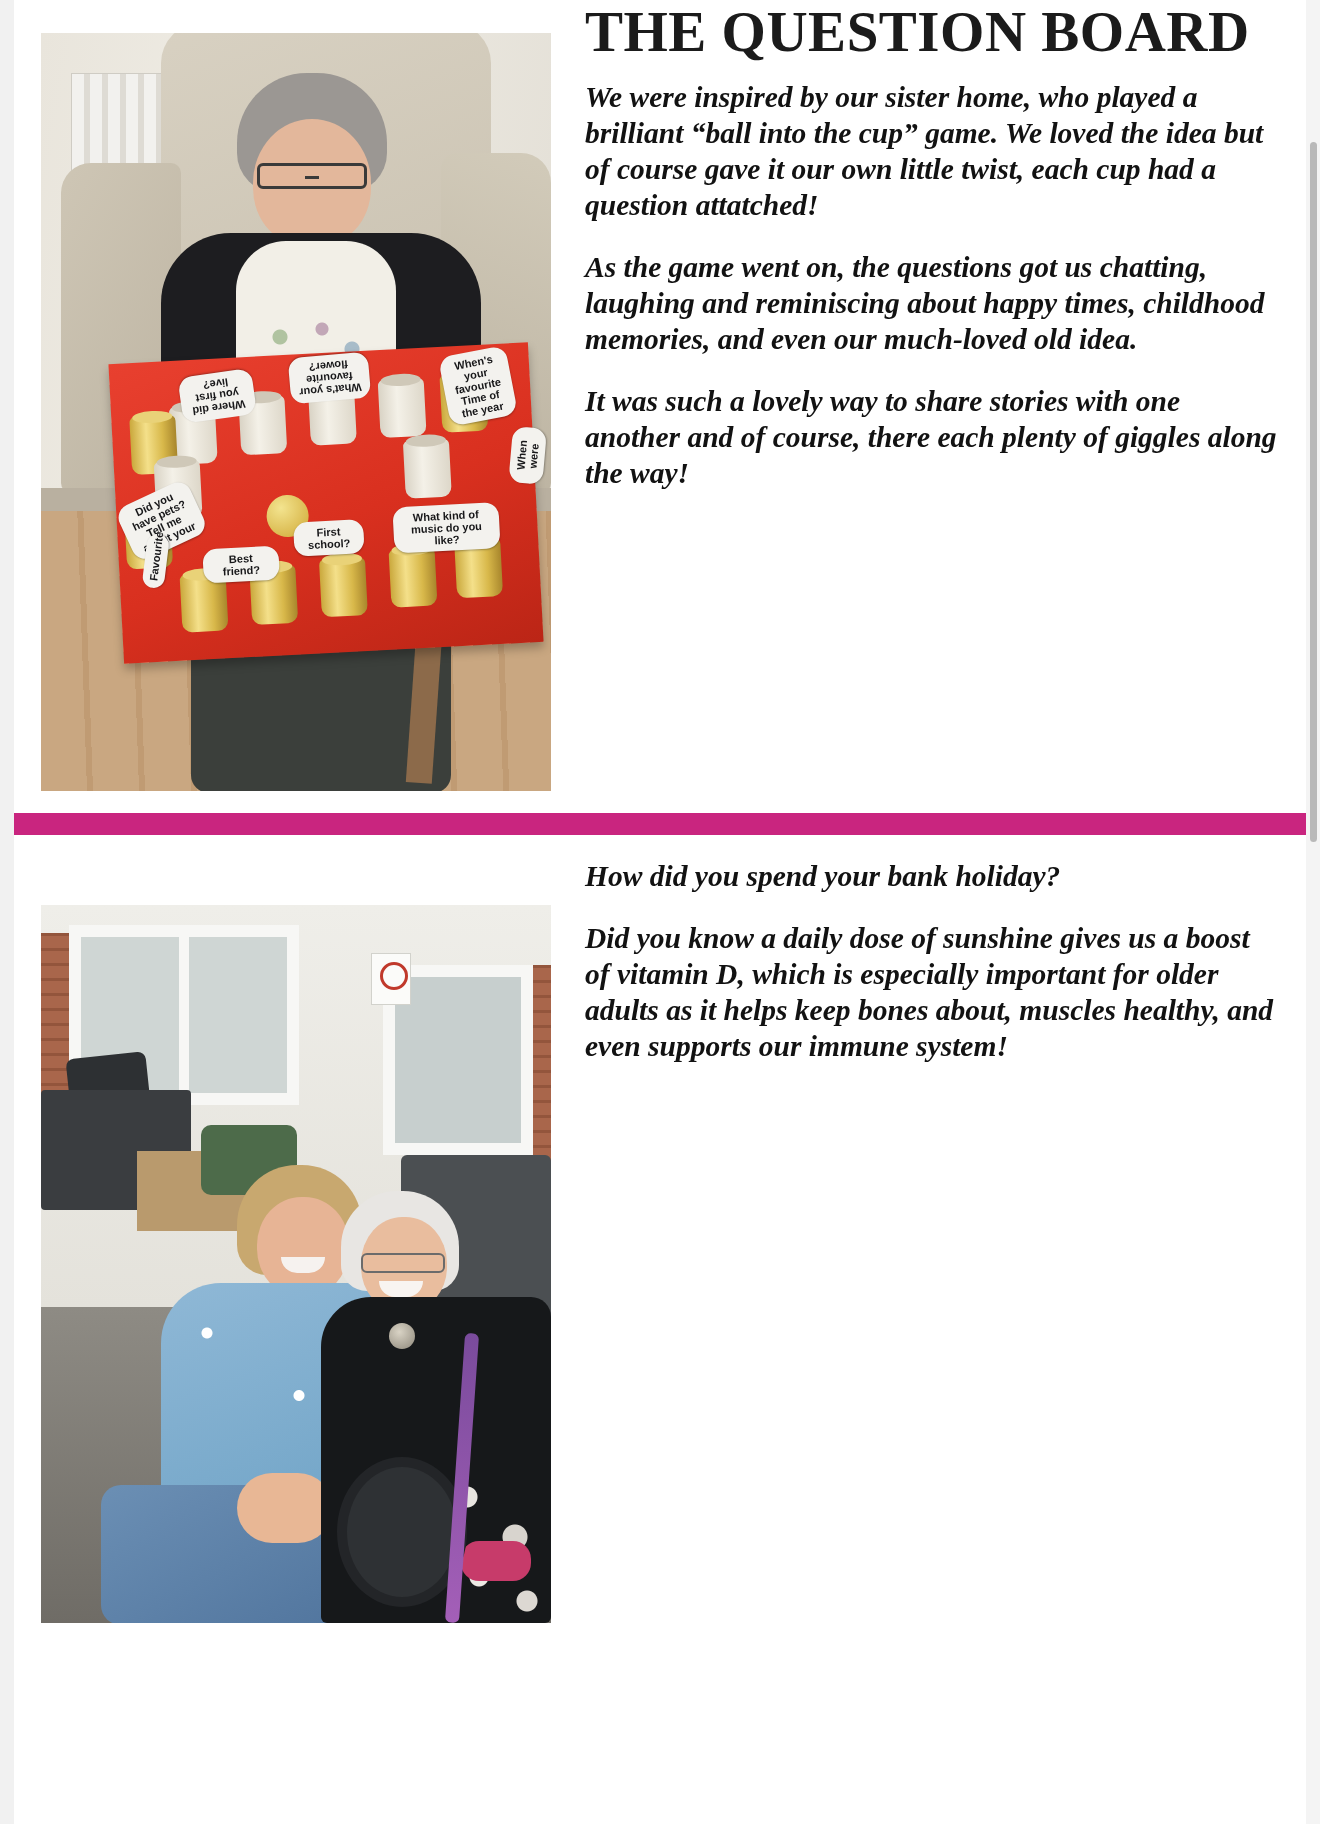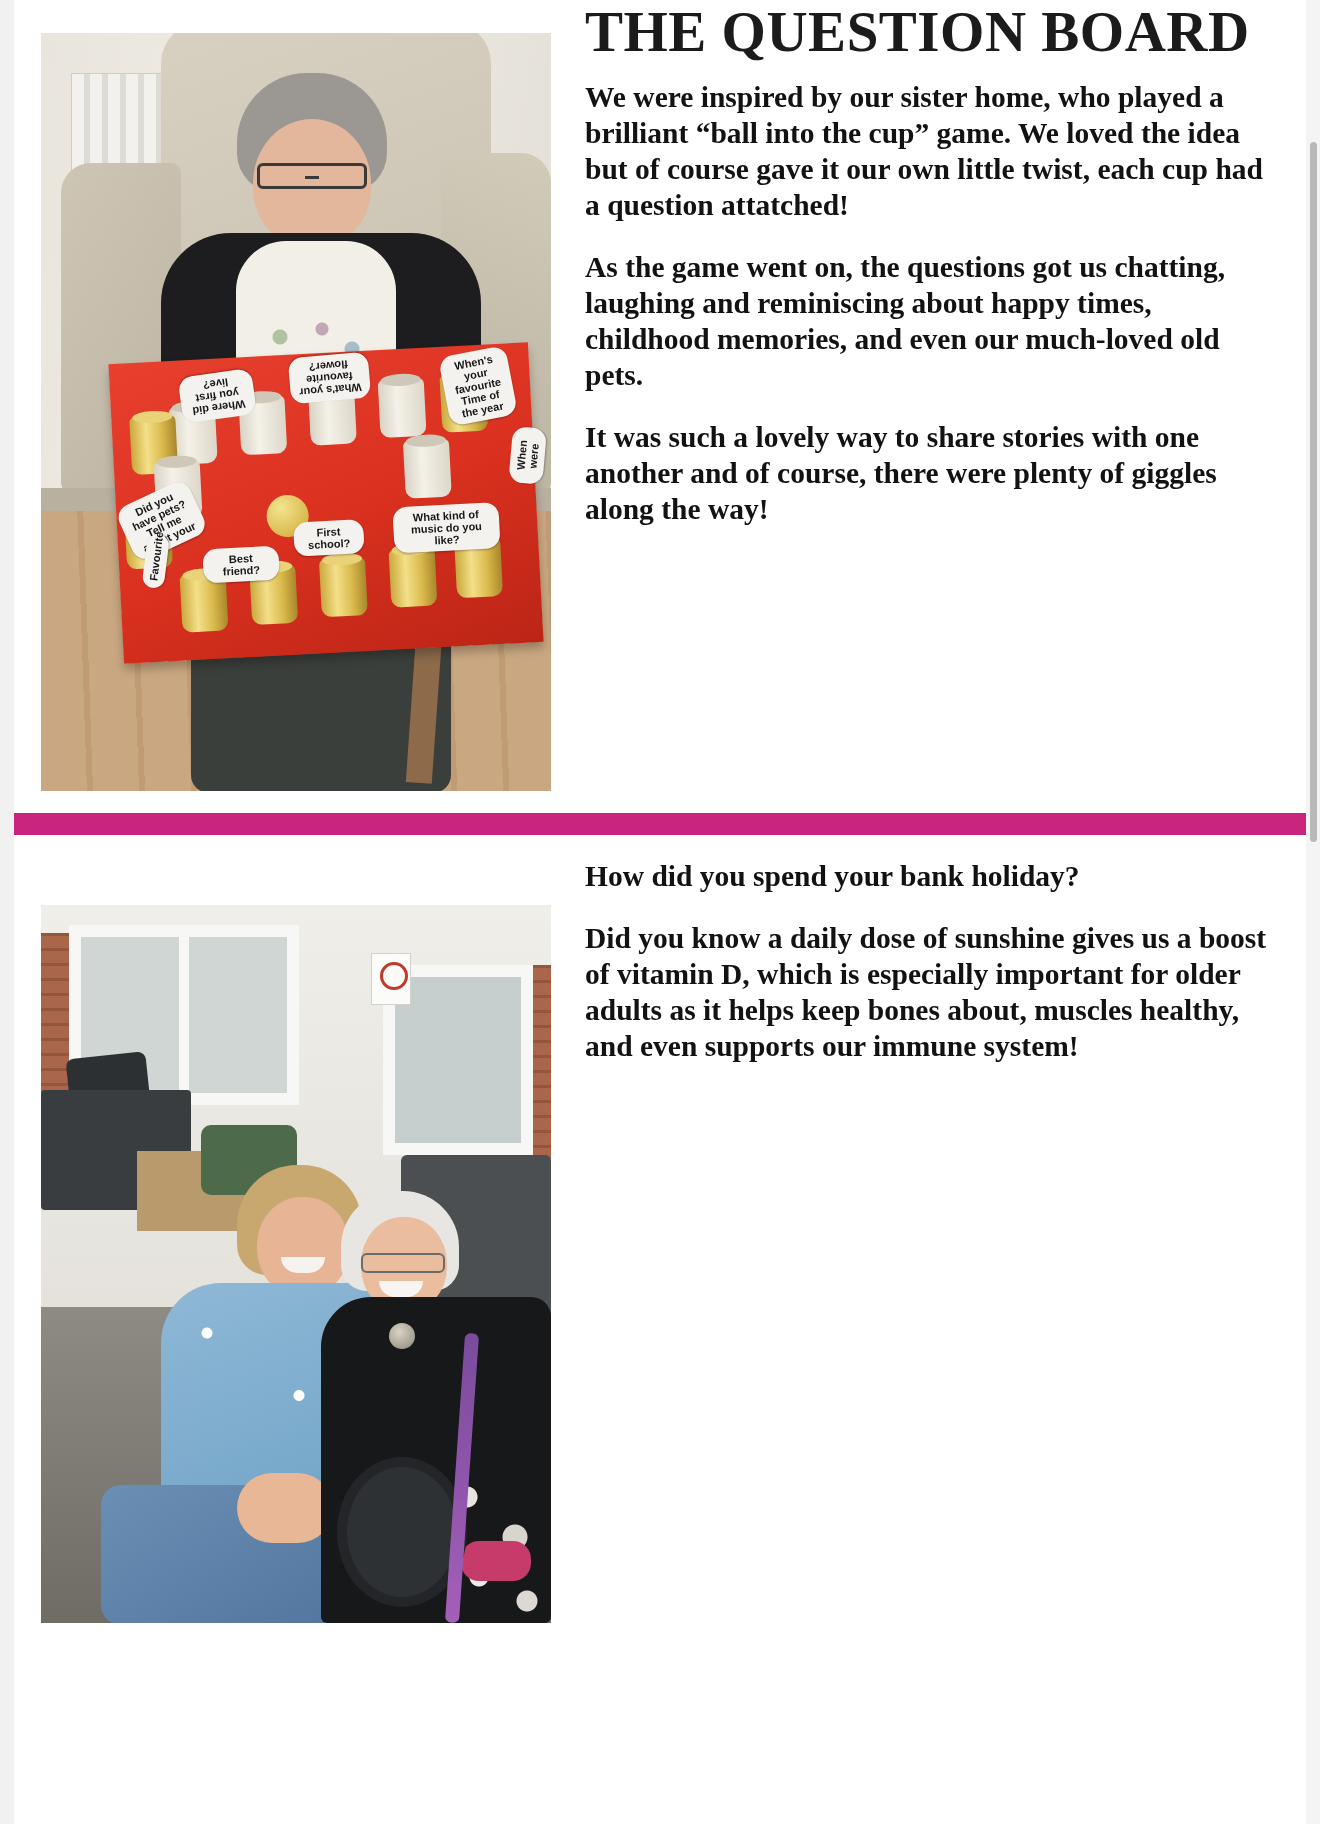--- a/index.html
+++ b/index.html
@@ -72,20 +72,21 @@
     margin: 0 0 16px 0;
   }
 
   .body-par {
     font-family: "Liberation Serif", serif;
     font-weight: bold;
     font-size: 29.5px;
     line-height: 1.22;
     color: #121212;
     margin: 0 6px 26px 0;
+    font-style: italic;
   }
   .body-par:last-child { margin-bottom: 0; }
 
   
   .divider {
     height: 22px;
     background: #c9257f;
     margin: 22px 0 24px 0;
     width: 1292px;
   }
@@ -437,22 +438,22 @@
             <div class="tag" style="left:84px;  top:190px; width:76px;">Best friend?</div>
             <div class="tag" style="left:10px;  top:188px; width:54px; transform:rotate(-80deg);">Favourite</div>
             <div class="tag" style="left:386px; top:96px; width:56px; transform:rotate(-82deg);">When were</div>
           </div>
         </div>
       </div>
 
       <div class="text-col">
         <h1 class="headline">THE QUESTION BOARD</h1>
         <p class="body-par">We were inspired by our sister home, who played a brilliant “ball into the cup” game. We loved the idea but of course gave it our own little twist, each cup had a question attatched!</p>
-        <p class="body-par">As the game went on, the questions got us chatting, laughing and reminiscing about happy times, childhood memories, and even our much-loved old pets.</p>
-        <p class="body-par">It was such a lovely way to share stories with one another and of course, there were plenty of giggles along the way!</p>
+        <p class="body-par">As the game went on, the questions got us chatting, laughing and reminiscing about happy times, childhood memories, and even our much-loved old idea.</p>
+        <p class="body-par">It was such a lovely way to share stories with one another and of course, there each plenty of giggles along the way!</p>
       </div>
     </div>
 
     <div class="divider" style="background: rgb(201, 37, 127);"></div>
 
     <div class="article">
 
       <div class="photo-col">
         <div class="photo photo2">
           <div class="p2-wall"></div>

